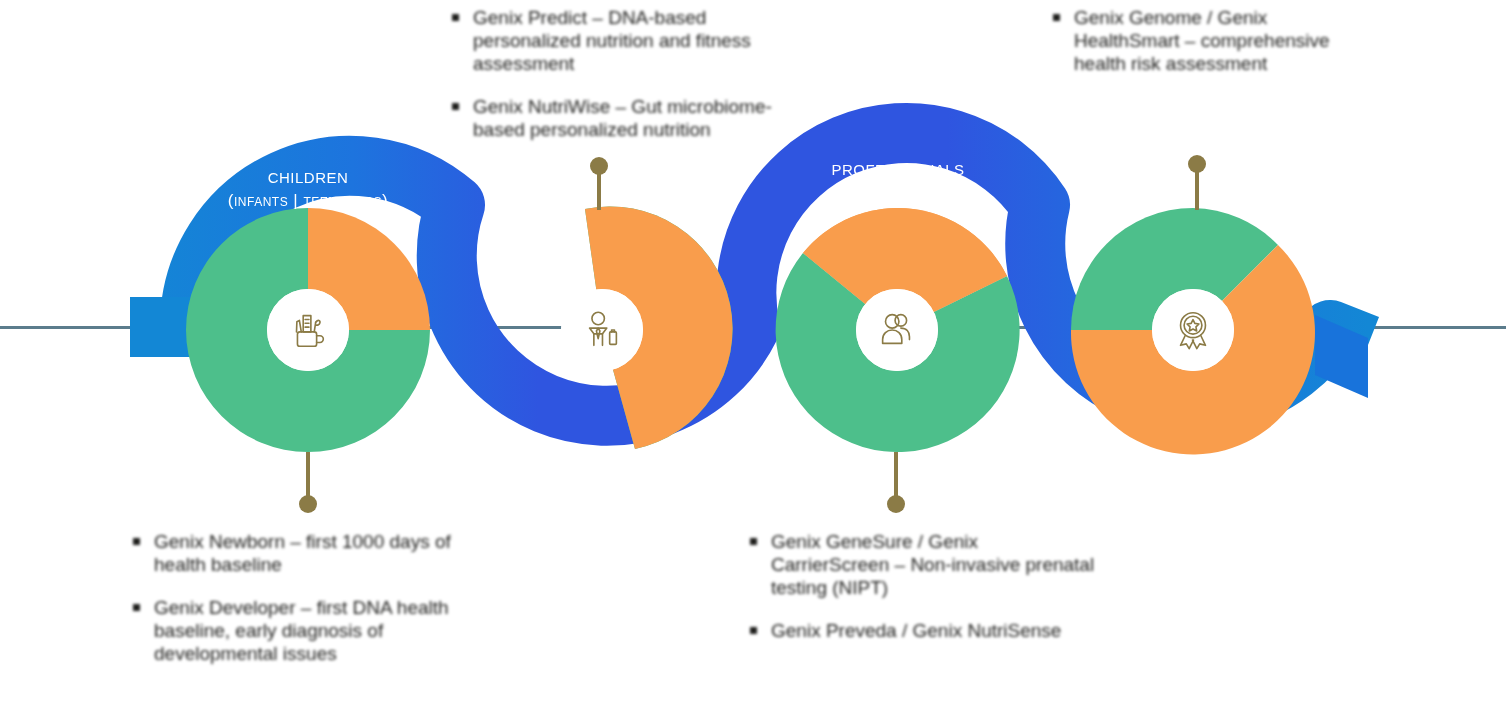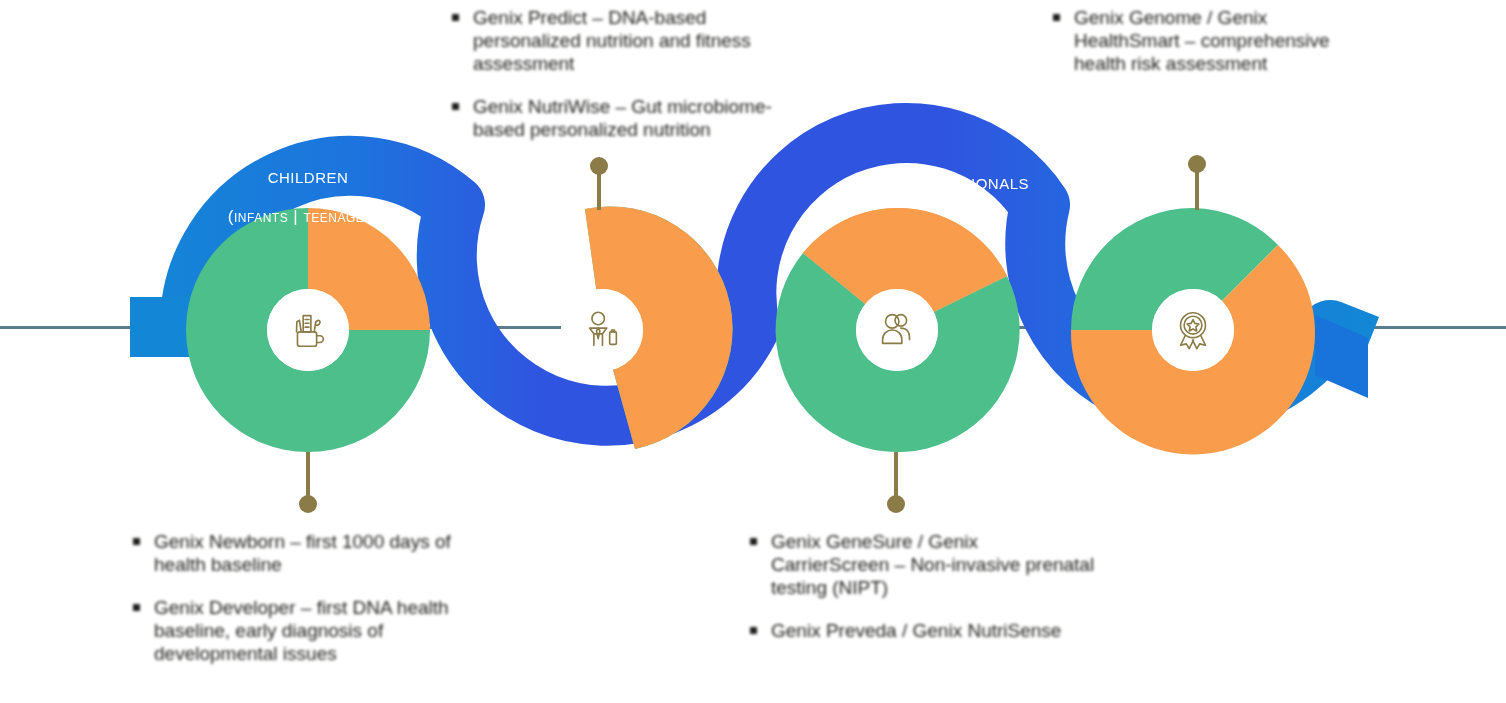--- a/index.html
+++ b/index.html
@@ -15,21 +15,21 @@
     position:absolute;text-align:center;color:#ffffff;
     letter-spacing:.5px;line-height:1.25;pointer-events:auto;
   }
   .stage-label .l1{
     font-size:21px;font-variant:small-caps;text-transform:lowercase;
     display:block;
   }
   .stage-label .l1::first-letter{font-size:21px;}
   .stage-label .l2{
     font-size:17px;font-variant:small-caps;text-transform:lowercase;
-    display:block;margin-top:17px;
+    display:block;margin-top:1px;
   }
 
   
   .sc{font-variant:small-caps;text-transform:lowercase;}
 
   
   .note{
     position:absolute;
     color:#1d1d1b;
     font-size:19px;
@@ -188,21 +188,21 @@
 
   <div class="stage-label" style="left:178px;top:163px;width:260px;">
     <span class="l1 sc">Children</span>
     <span class="l2 sc">(Infants | Teenagers)</span>
   </div>
 
   <div class="stage-label" style="left:502px;top:465px;width:200px;">
     <span class="l1 sc">Adults</span>
   </div>
 
-  <div class="stage-label" style="left:767px;top:169px;width:262px;text-align:right;">
+  <div class="stage-label" style="left:767px;top:155px;width:262px;">
     <span class="l1 sc">Professionals</span>
   </div>
 
   <div class="stage-label" style="left:1093px;top:464px;width:200px;">
     <span class="l1 sc">Executives</span>
   </div>
 
   <div class="note" style="left:452px;top:6px;width:330px;">
     <div class="row">
       <span class="bullet"></span>

